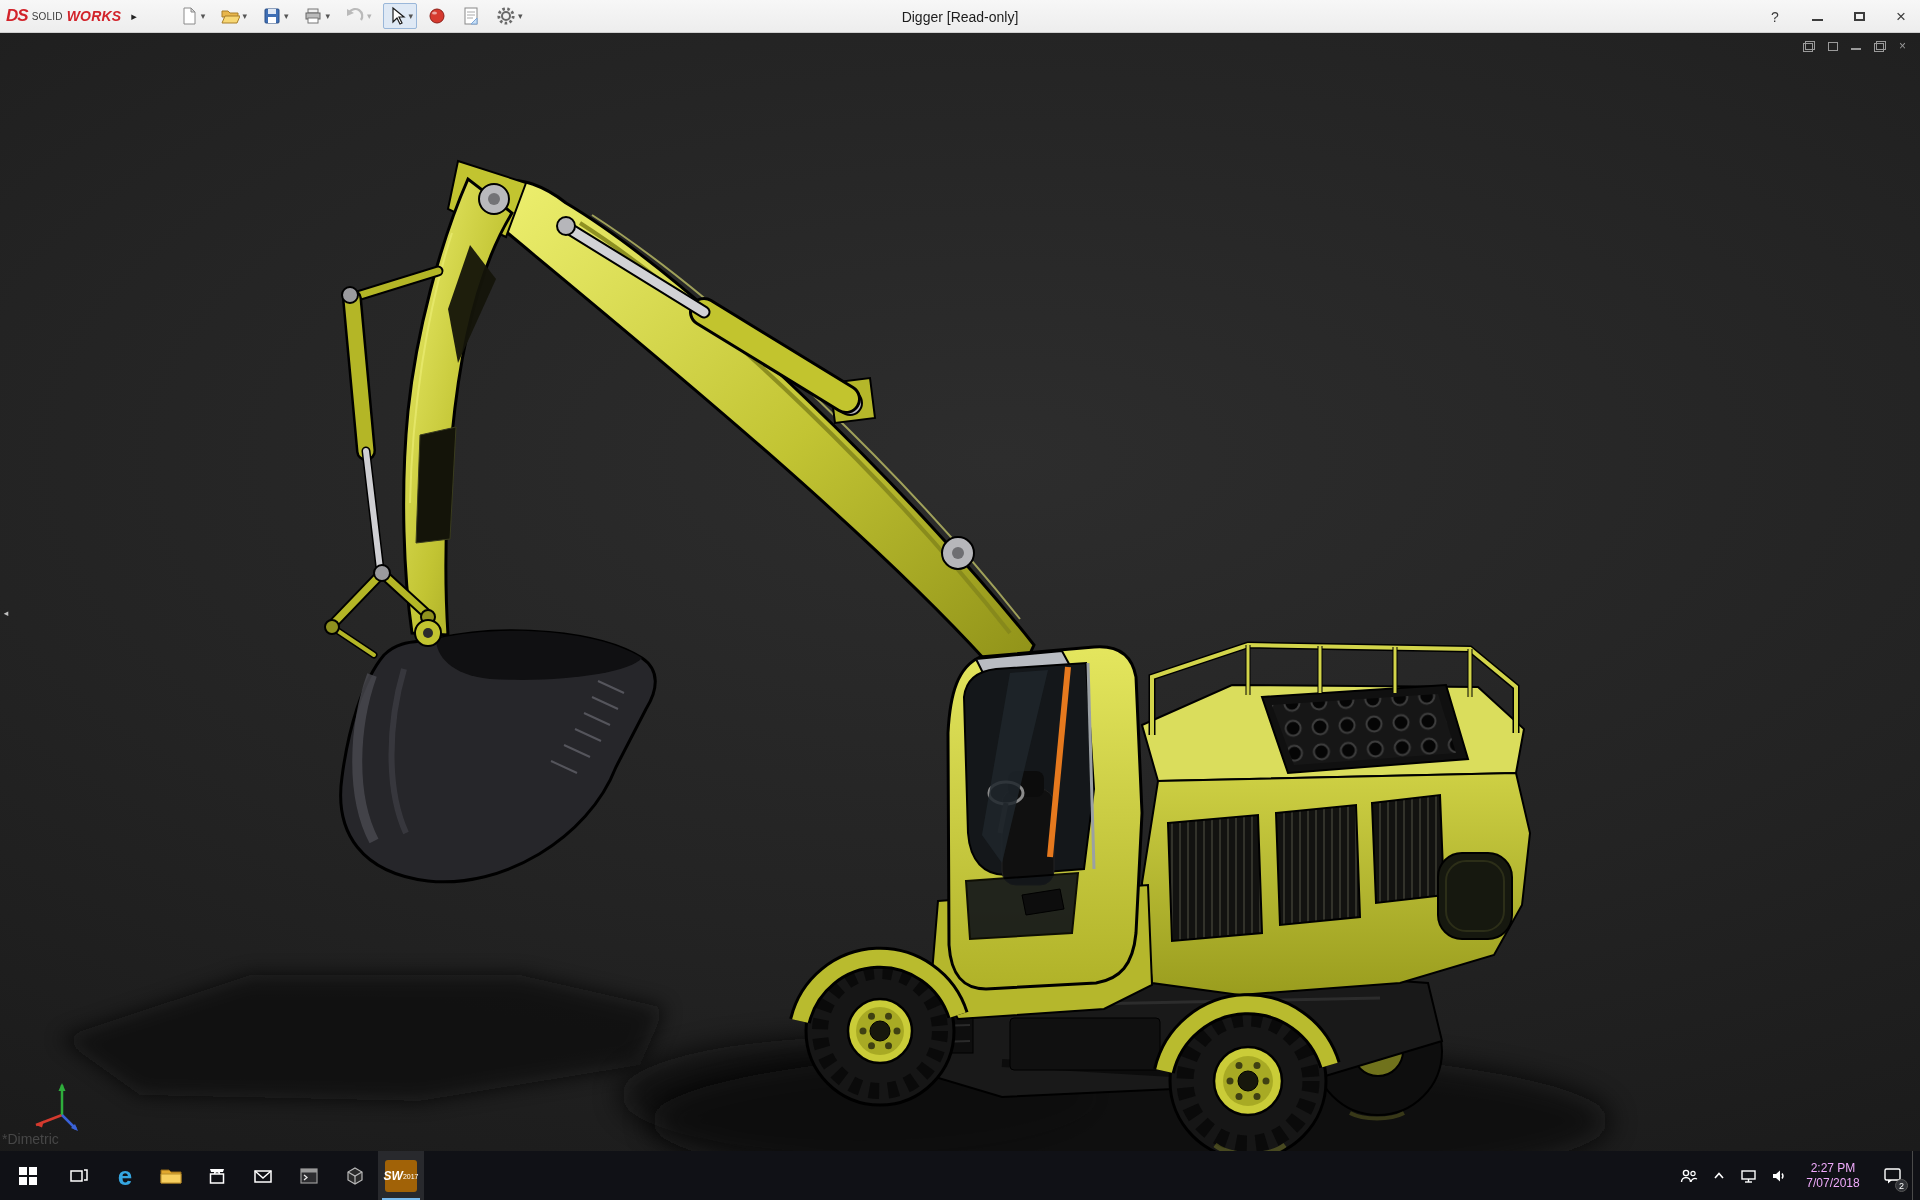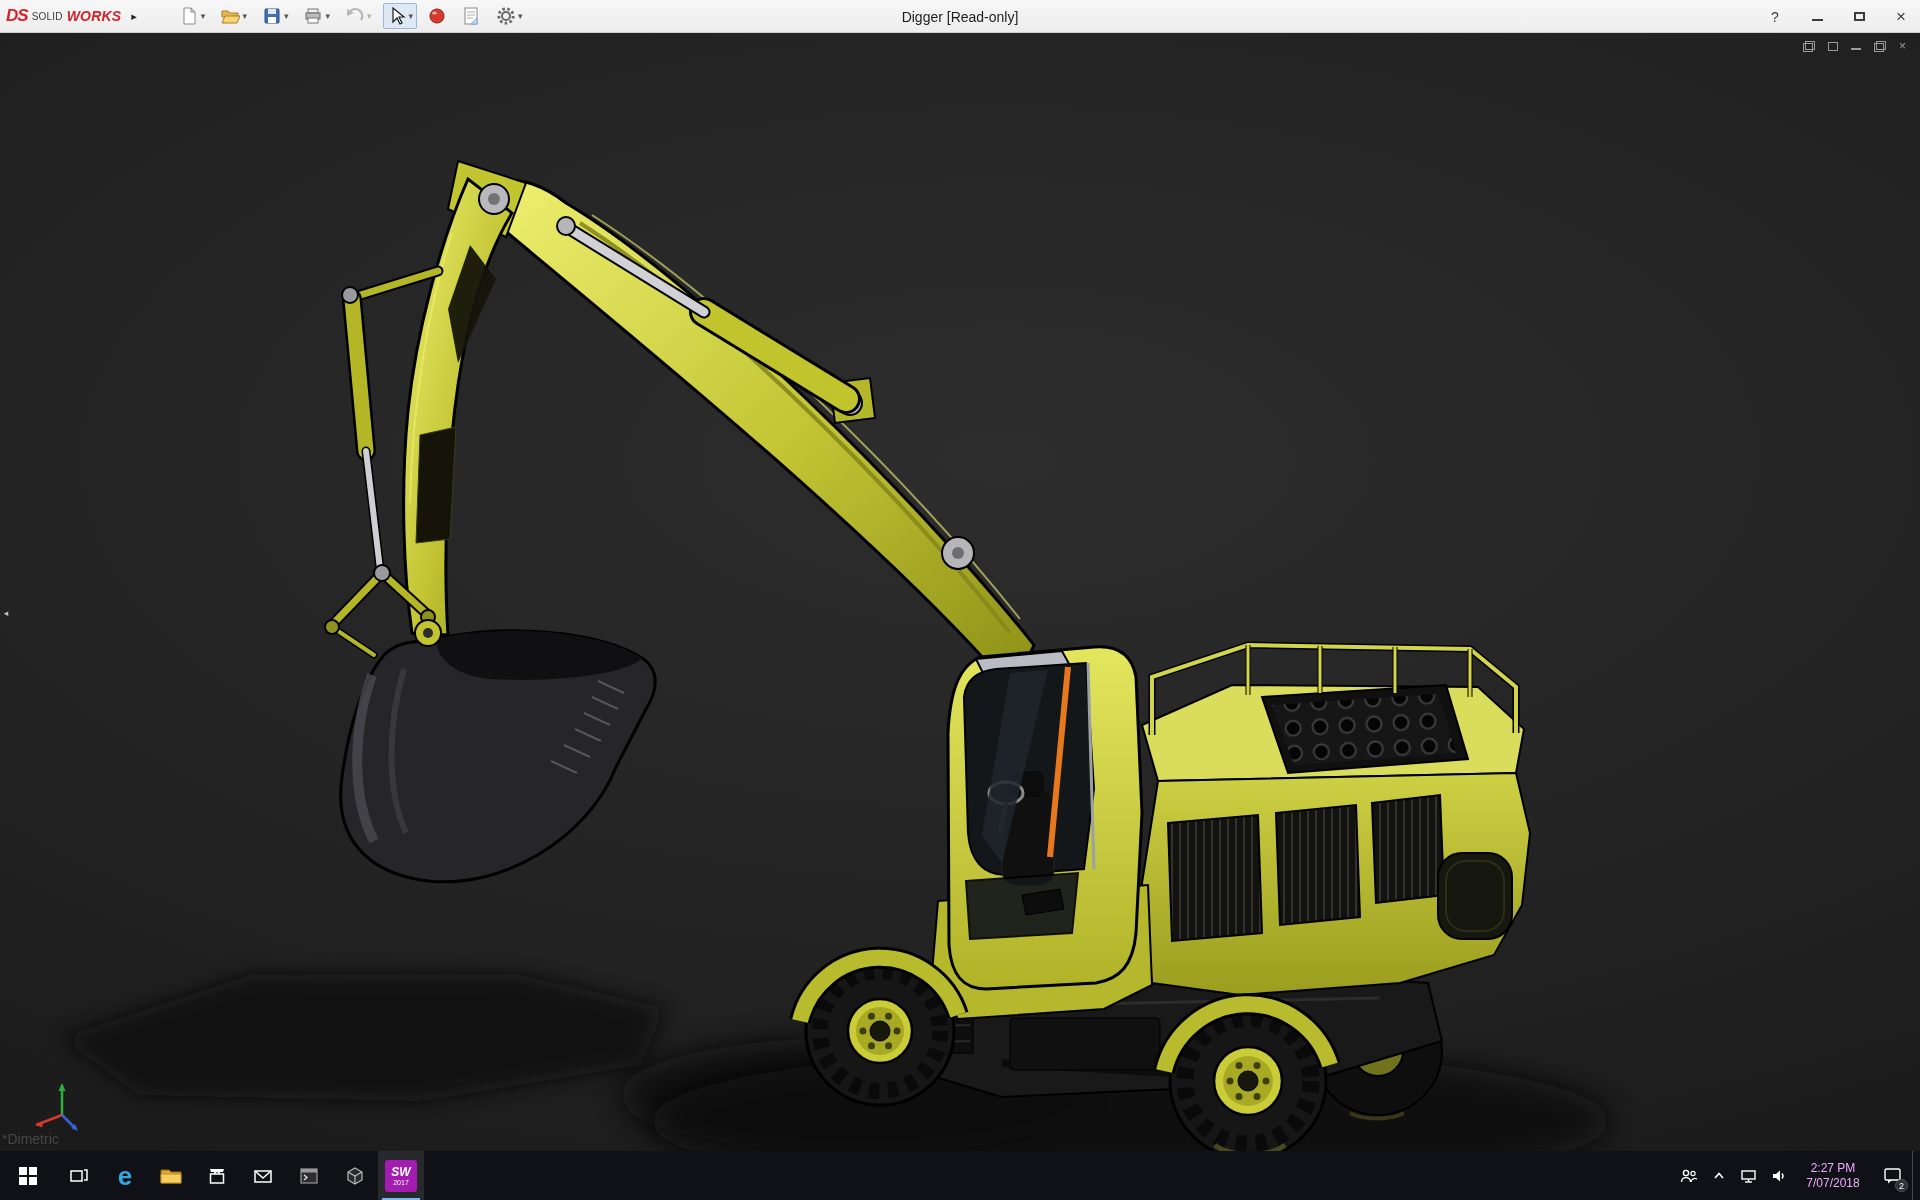--- a/index.html
+++ b/index.html
@@ -53,22 +53,22 @@
   .app-btn { width:46px; display:flex; align-items:center; justify-content:center; position:relative; }
   .app-btn.running { background:rgba(255,255,255,.10); }
   .app-btn.running::after { content:""; position:absolute; left:4px; right:4px; bottom:0; height:2px; background:#76b9ed; }
   .searchbox { width:332px; margin:0; background:#33343a; border:1px solid #8a8a8a;
     display:flex; align-items:center; gap:10px; padding:0 10px; }
   .cortana-ring { width:17px; height:17px; border:2px solid #e8e8e8; border-radius:50%; }
   .searchbox input { flex:1; background:transparent; border:none; outline:none;
     color:#d8d8d8; font-size:13px; font-family:"Liberation Sans",sans-serif; }
   .searchbox input::placeholder { color:#cfcfcf; }
   .edge-e { color:#35a6e0; font-size:26px; font-weight:bold; line-height:1; }
-  .sw-badge { width:32px; height:32px; background:#a21caf; border-radius:3px; color:#fff;
-    display:flex; flex-direction:column; align-items:center; justify-content:center; line-height:1; }
+  .sw-badge { width:32px; height:32px; background:#a16207; border-radius:3px; color:#fff;
+    display:flex; flex-direction:row; align-items:center; justify-content:center; line-height:1; }
   .sw-badge .l1 { font-size:12px; font-weight:bold; font-style:italic; }
   .sw-badge .l2 { font-size:7px; margin-top:1px; }
   .tray { position:absolute; right:0; top:0; height:49px; display:flex; align-items:center; }
   .tray-ic { width:30px; height:49px; display:flex; align-items:center; justify-content:center; }
   .clock { width:78px; text-align:center; color:#f0abfc; font-size:12px; line-height:1.25; }
   .notif { position:relative; width:40px; height:49px; display:flex; align-items:center; justify-content:center; }
   .notif-badge { position:absolute; right:4px; bottom:8px; min-width:13px; height:13px; border-radius:7px;
     background:#2f3136; border:1px solid #555; color:#fff; font-size:9px; display:flex; align-items:center; justify-content:center; padding:0 2px;}
   .show-desktop { width:8px; height:49px; border-left:1px solid #4a4a4a; }
 </style>

